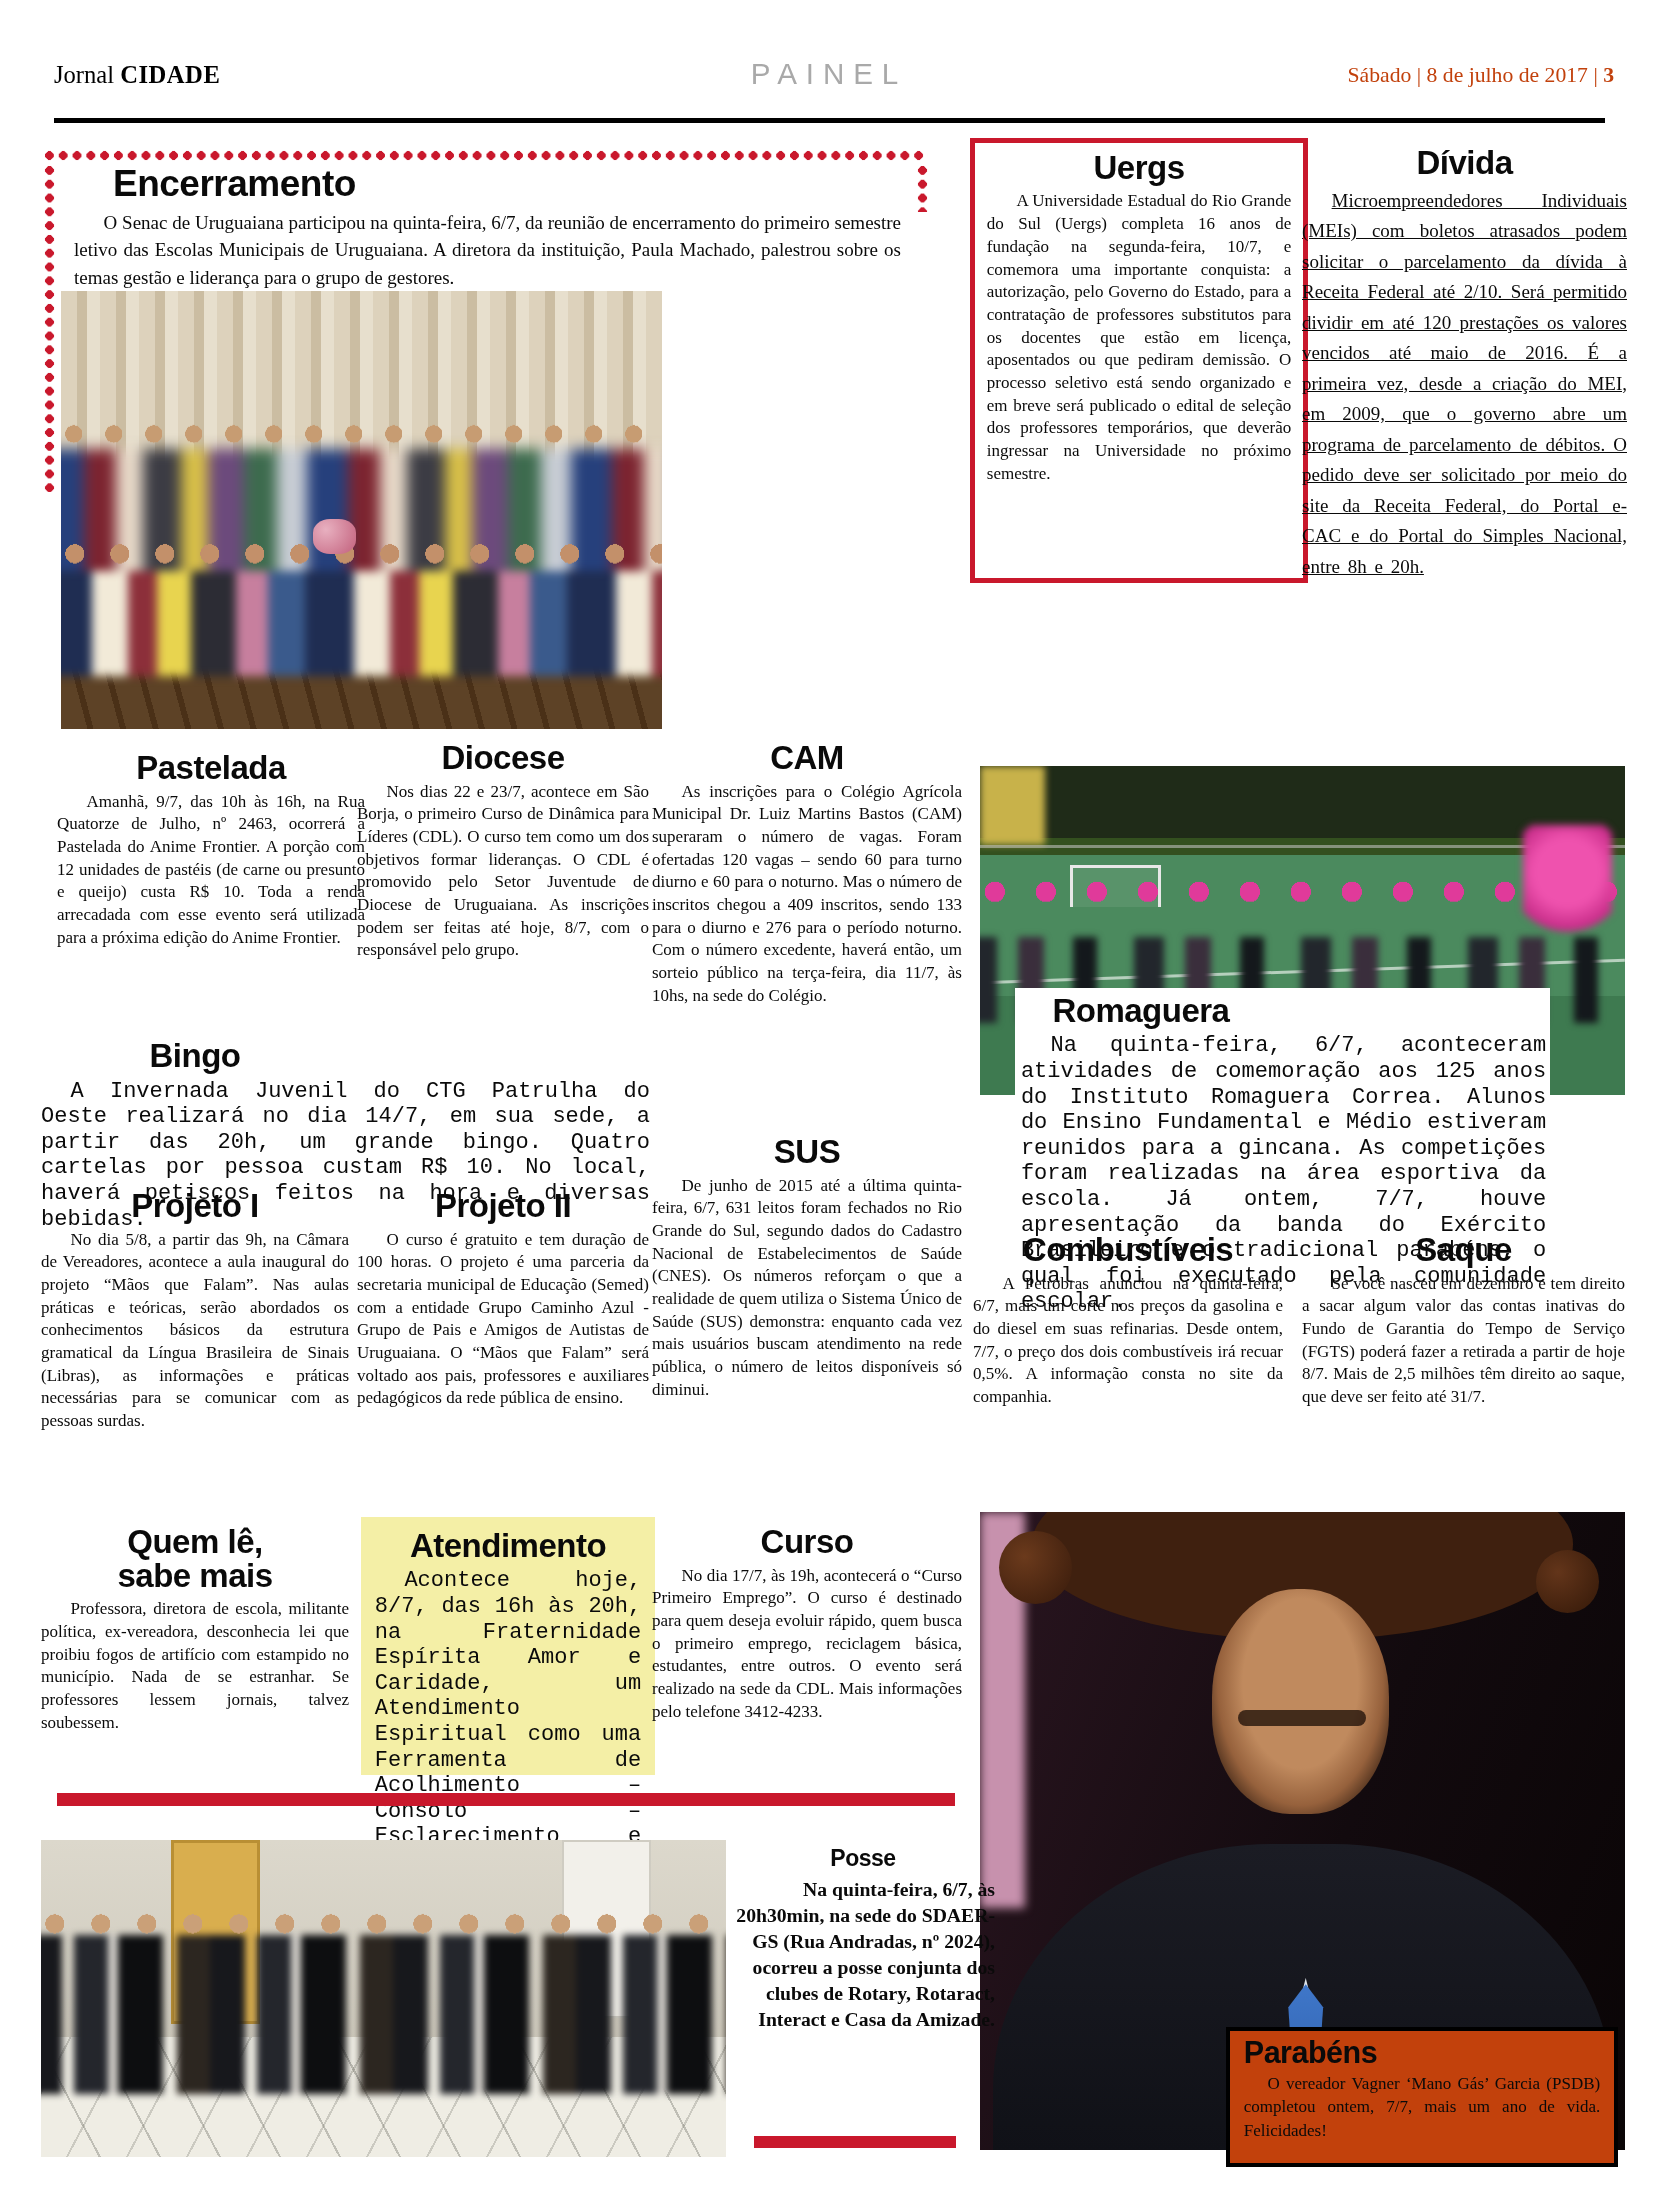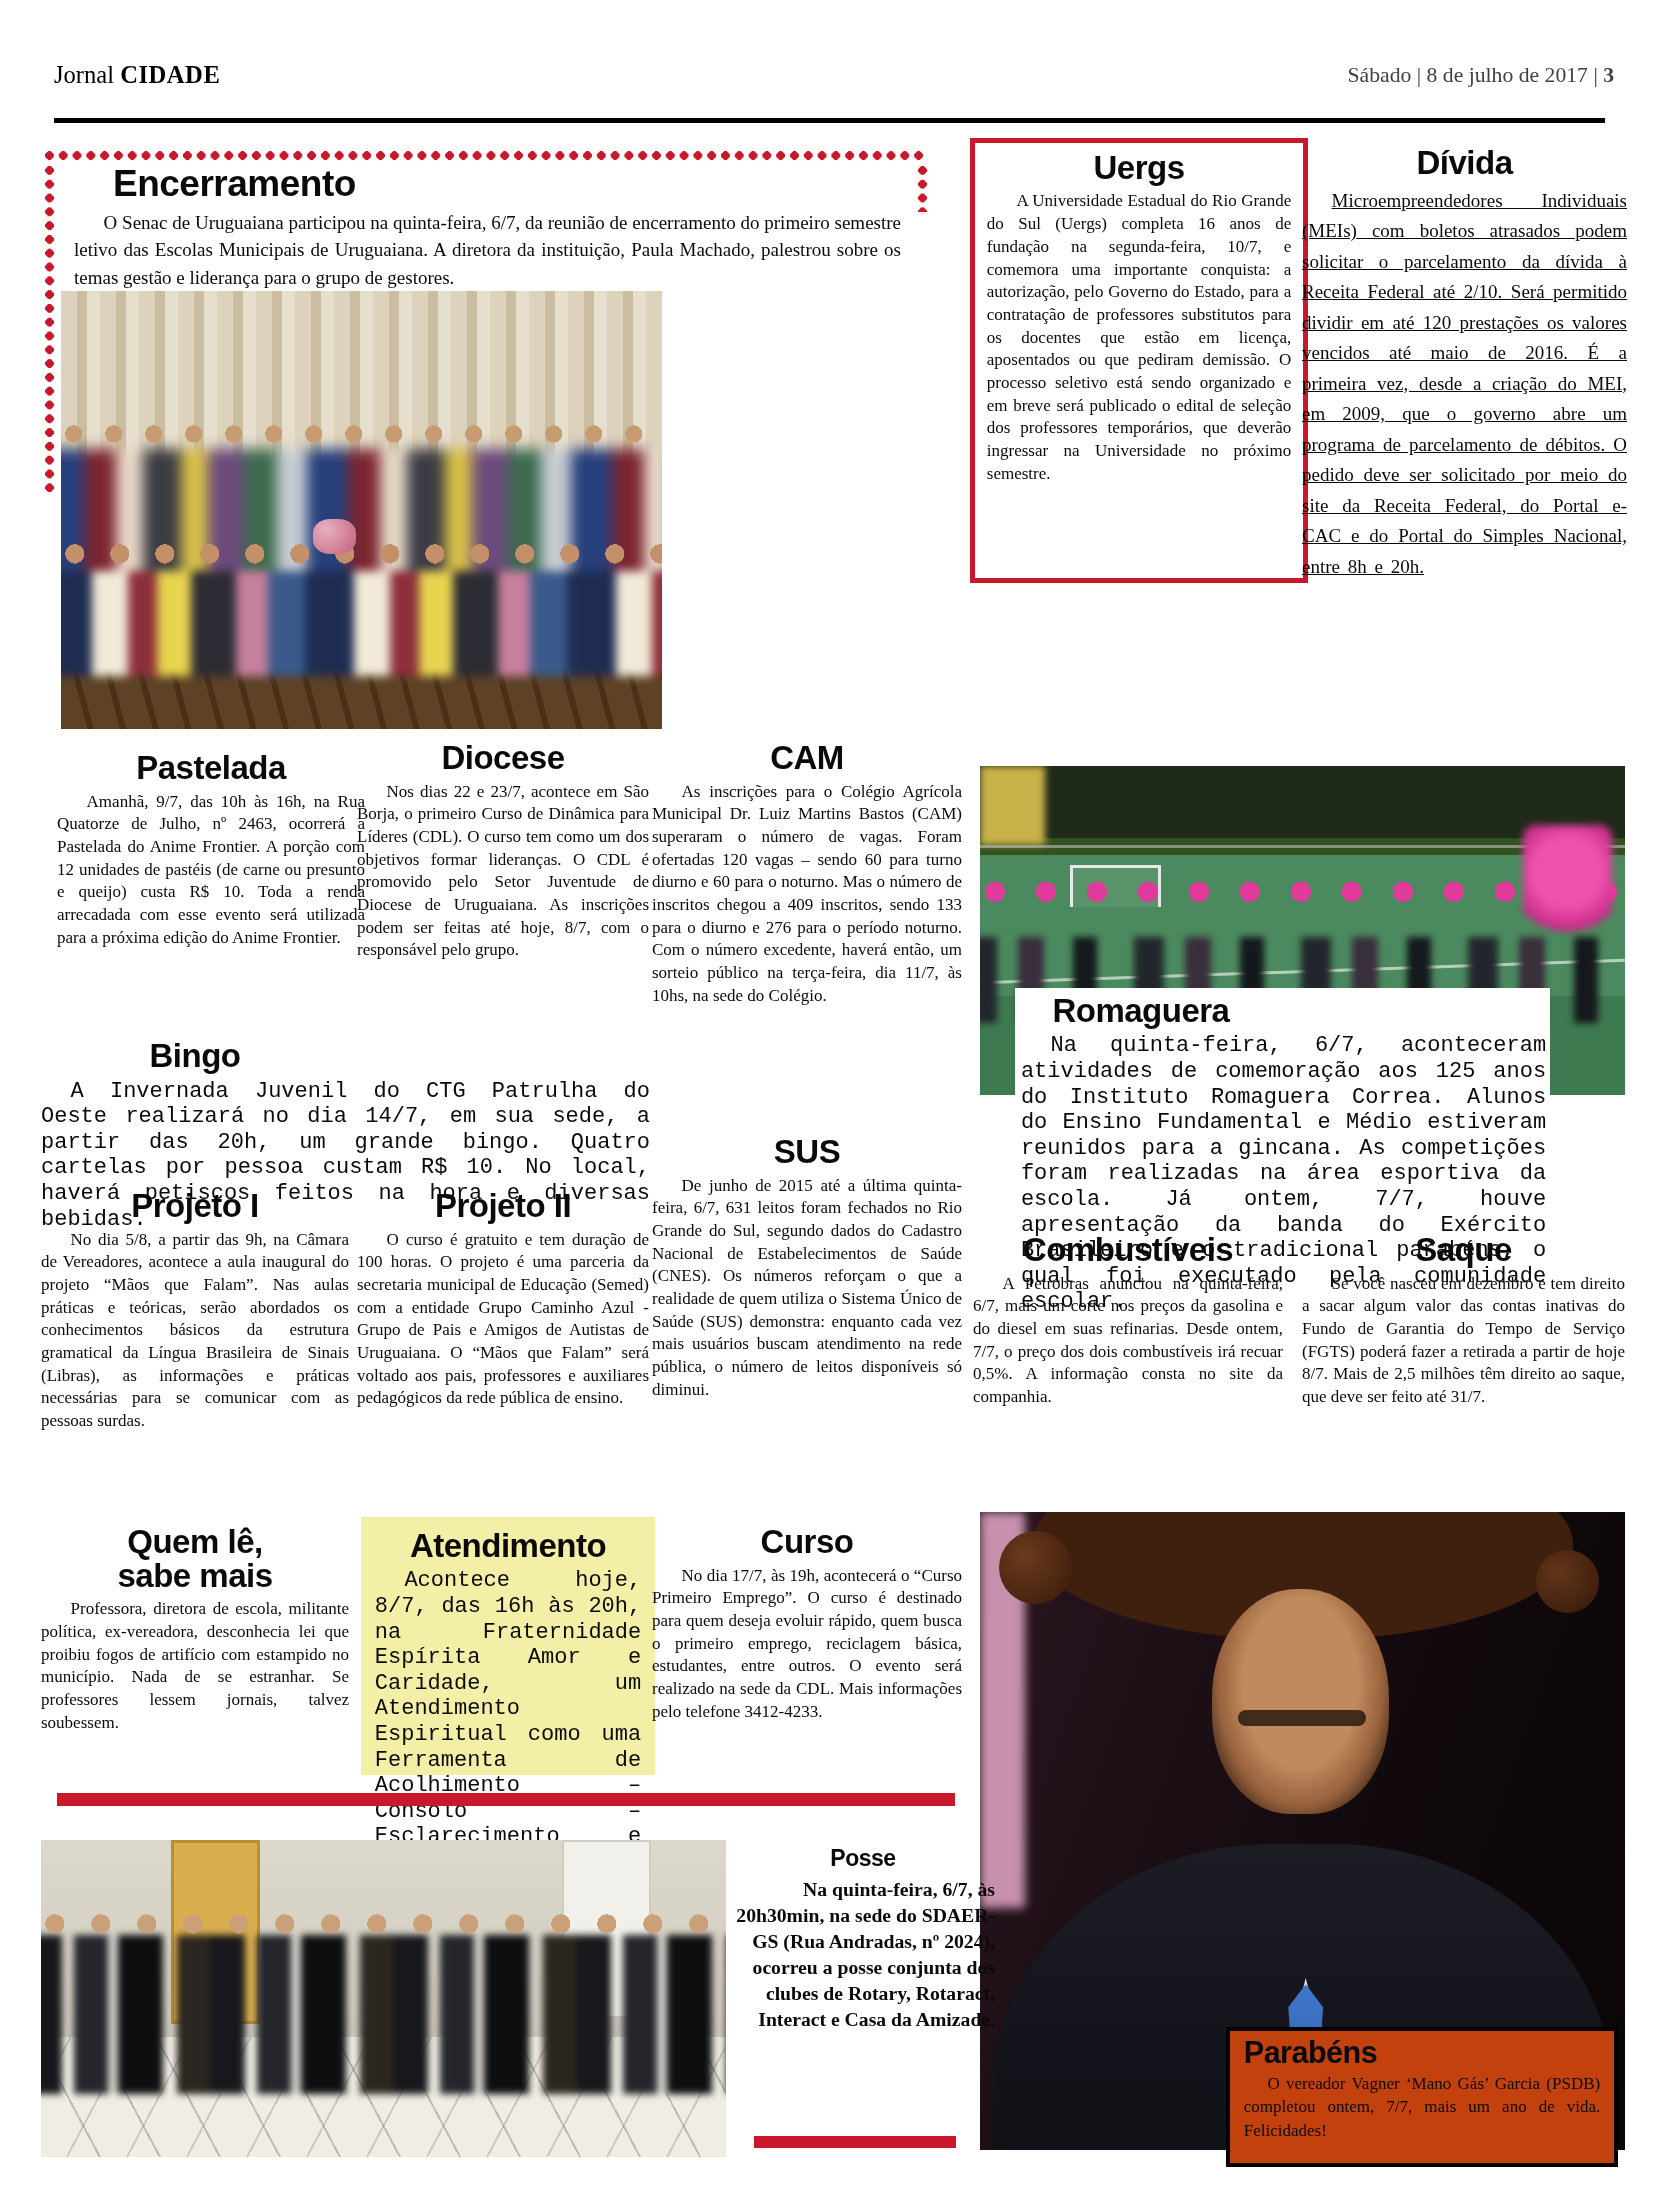--- a/index.html
+++ b/index.html
@@ -9,21 +9,21 @@
   html,body{margin:0;padding:0;background:#ffffff;}
   .page{
     position:relative;width:1658px;height:2211px;background:#fff;overflow:hidden;
     font-family:"Liberation Serif",serif;color:#111;
   }
   
   .masthead{position:absolute;left:54px;top:61px;font-size:24.6px;color:#000;}
   .masthead b{font-weight:700;letter-spacing:0.5px;}
   .painel{position:absolute;left:0;right:0;top:57px;text-align:center;
     font-family:"Liberation Sans",sans-serif;font-size:29.6px;color:#a9a9a9;letter-spacing:8.9px;}
-  .dateline{position:absolute;right:44px;top:63px;font-size:21.7px;color:#404040;}
+  .dateline{position:absolute;right:44px;top:63px;font-size:21.7px;color:#c2410c;}
   .dateline b{font-weight:700;}
   .toprule{position:absolute;left:54px;top:118px;width:1551px;height:4.9px;background:#000;}
   
   .art{position:absolute;}
   .t{margin:0 0 5.9px 0;font-family:"Liberation Sans",sans-serif;font-weight:700;
      font-size:33px;letter-spacing:-0.5px;color:#0a0a0a;line-height:1.02;}
   .t.c{text-align:center;}
   .t.big{font-size:37px;}
   .b{margin:0;text-align:justify;text-indent:29.6px;font-size:17px;line-height:22.7px;color:#0a0a0a;}
   .b.lg{font-size:19px;line-height:27.6px;}
@@ -47,20 +47,21 @@
   .blur7{filter:blur(6.9px);}
 </style>
 </head>
 <body>
 
 <div class="page">
 
   <div class="masthead">
     <span>Jornal </span><b>CIDADE</b>
   </div>
+  <div class="painel">PAINEL</div>
   <div class="dateline">
     <span>Sábado | 8 de julho de 2017 | </span><b>3</b>
   </div>
   <div class="toprule"></div>
 
   <div class="dots-h" style="left:44px;top:150px;width:884px;"></div>
   <div class="dots-v" style="left:44px;top:165px;height:327px;"></div>
   <div class="dots-v" style="left:917px;top:165px;height:47px;"></div>
 
   <section class="art" style="left:74px;top:165px;width:827px;">

